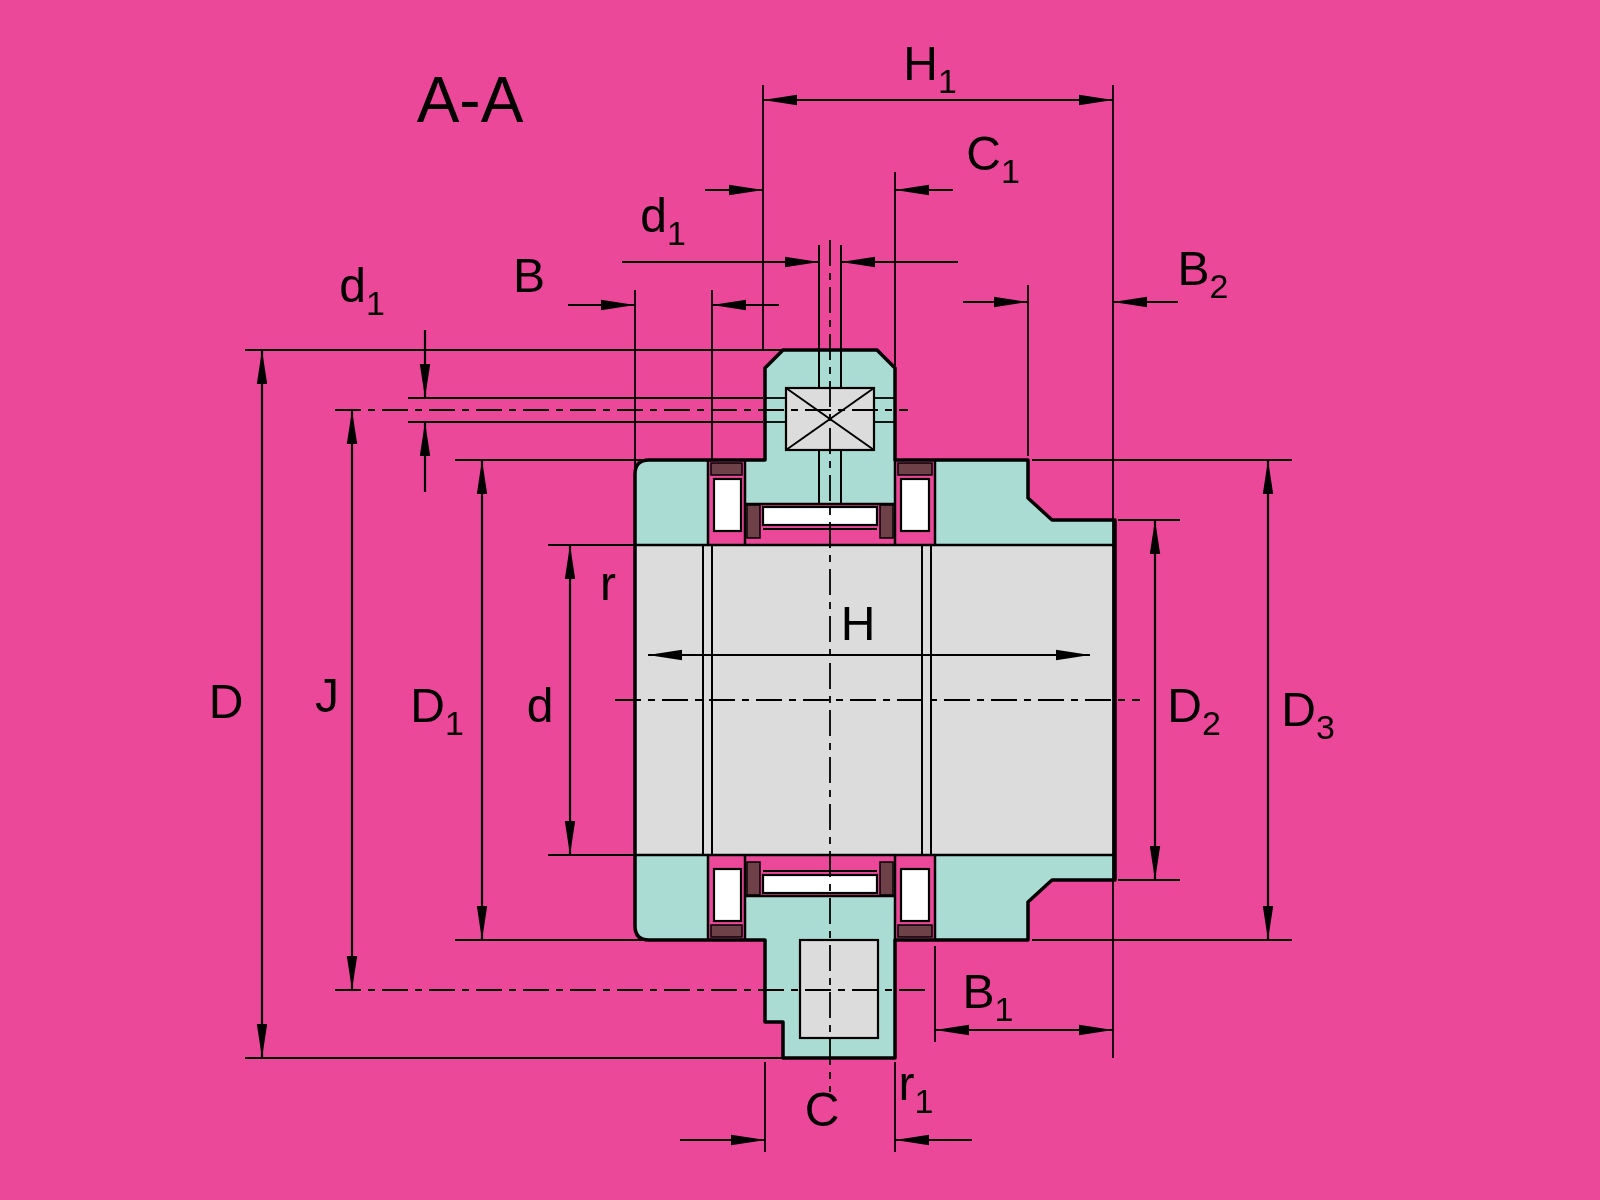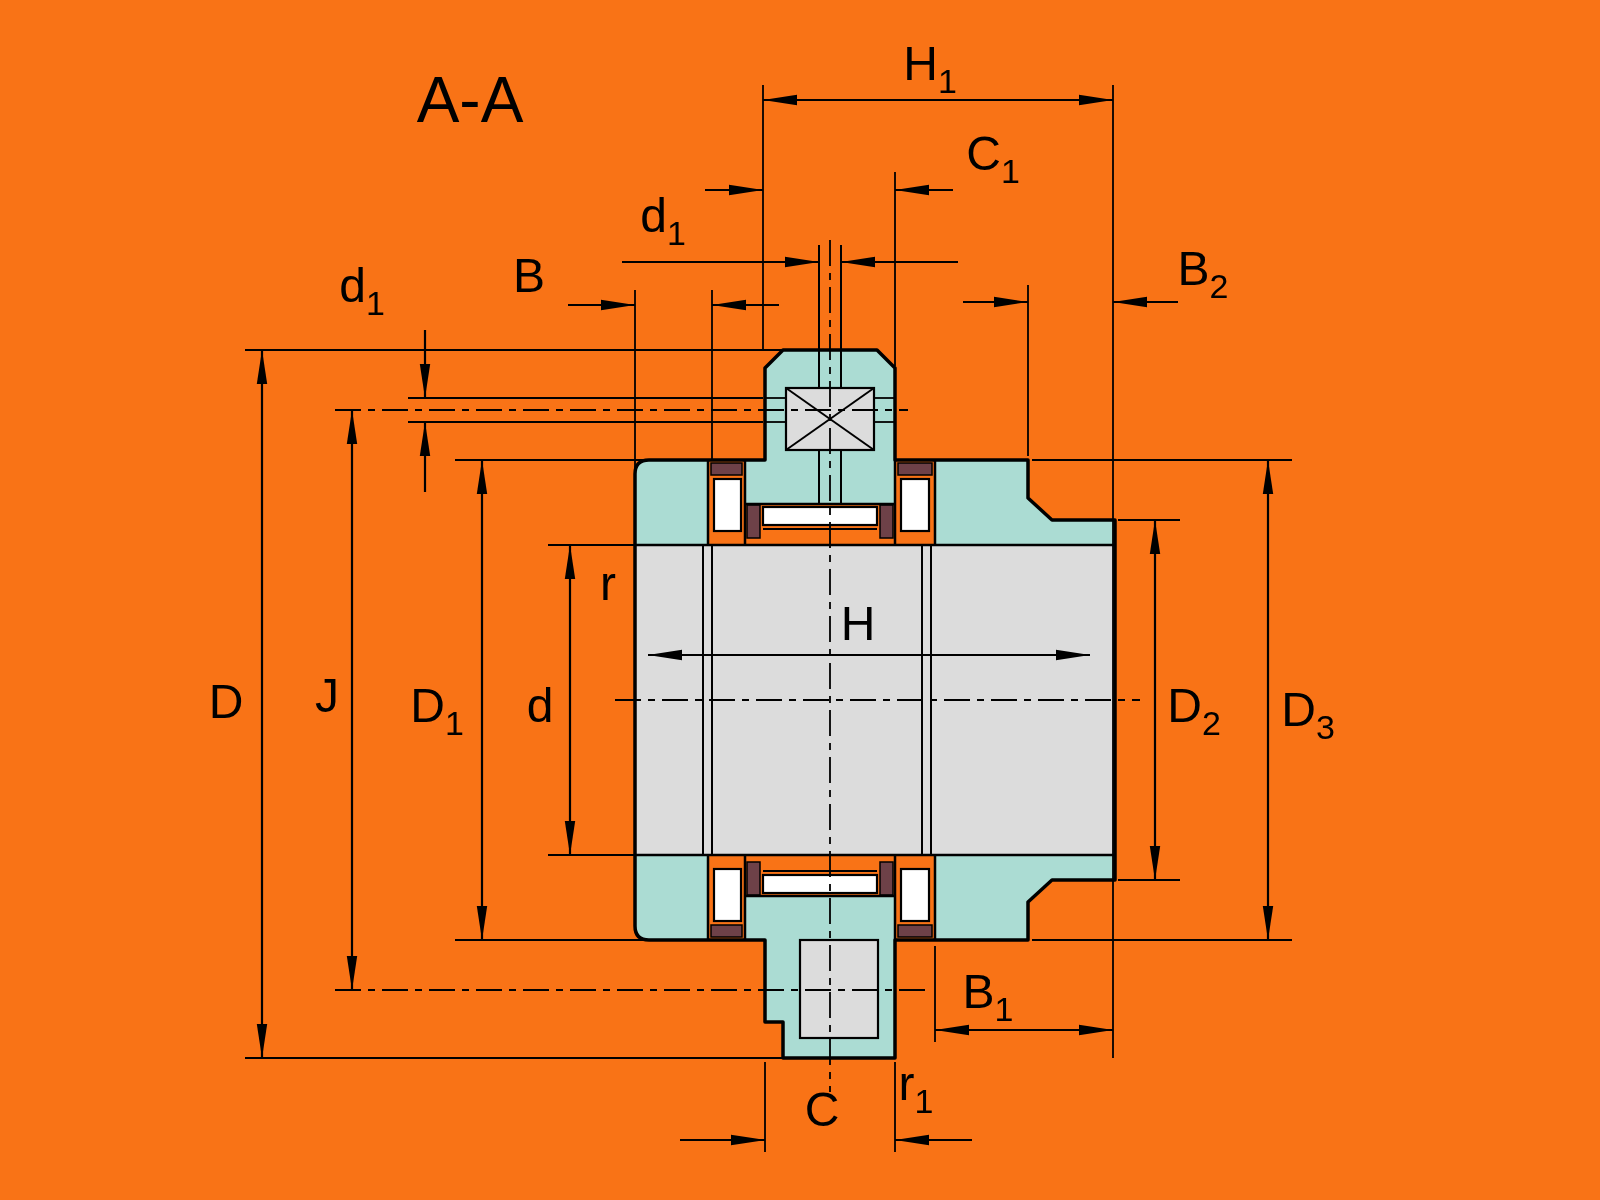--- a/index.html
+++ b/index.html
@@ -1,16 +1,16 @@
 <!DOCTYPE html>
 <html><head>
 <meta charset="utf-8">
 <style>
   html,body{margin:0;padding:0;background:#fff;}
-  .stage{width:1600px;height:1200px;background:#f97316;position:relative;overflow:hidden;text-decoration:underline;}
+  .stage{width:1600px;height:1200px;background:#ec4899;position:relative;overflow:hidden;text-decoration:underline;}
   svg{display:block;}
   text{font-family:"Liberation Sans","DejaVu Sans",sans-serif;fill:#000;}
   .lbl{font-size:48px;text-anchor:middle;}
   .sub{font-size:34px;}
   .title-lbl{font-size:64px;text-anchor:middle;}
   .outline{fill:none;stroke:#000;stroke-width:3.5;stroke-linejoin:round;}
   .inner{stroke:#000;stroke-width:2.5;fill:none;}
   .thin{stroke:#000;stroke-width:2;fill:none;}
   .ext{stroke:#000;stroke-width:1.8;fill:none;}
   .dim{stroke:#000;stroke-width:2.2;fill:none;}

